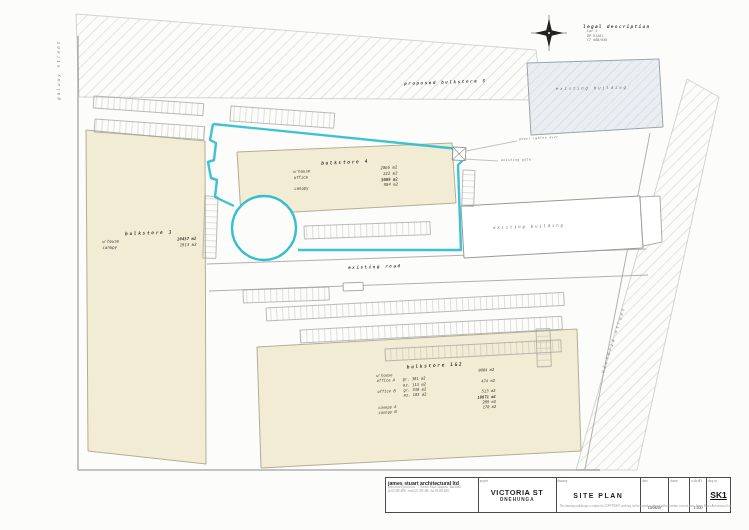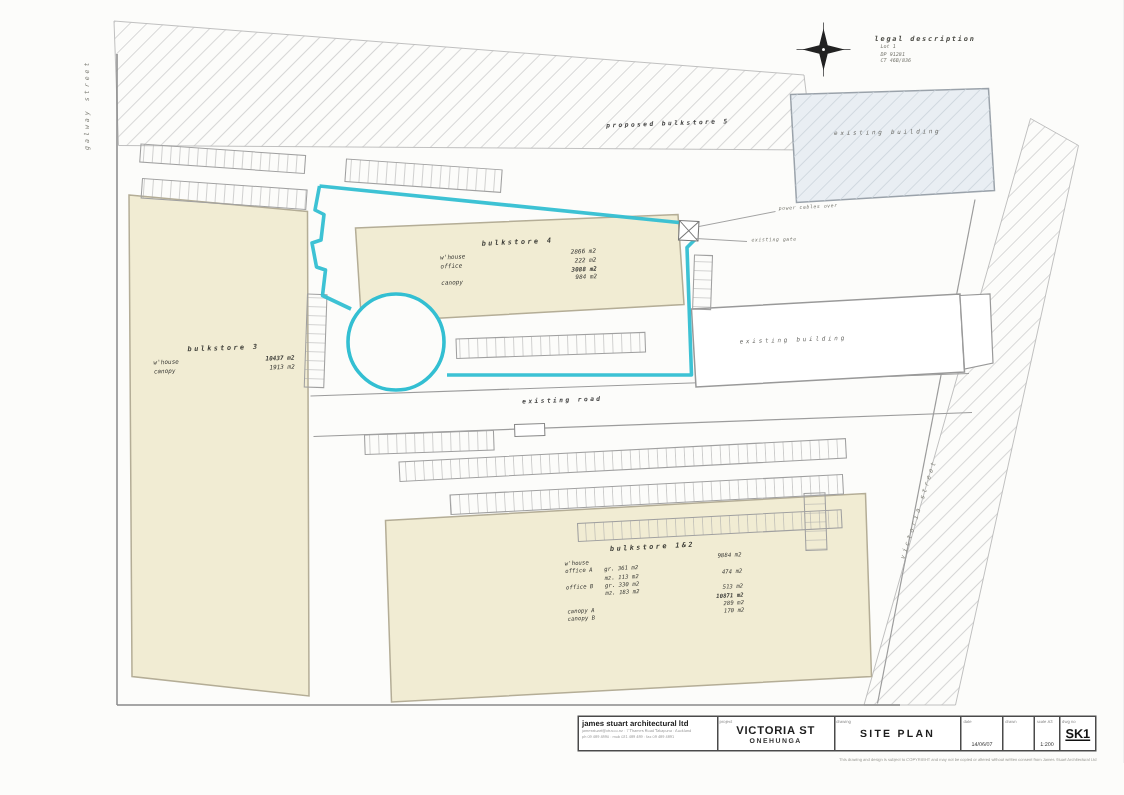--- a/index.html
+++ b/index.html
@@ -18,21 +18,21 @@
   
   .areatable{position:absolute;font-style:italic;transform-origin:left top;}
   .areatable .ttl{text-align:center;font-size:4.6px;font-weight:bold;letter-spacing:1.6px;margin-bottom:2px;color:#3f3f39;}
   .b4row,.b3row{display:flex;justify-content:space-between;font-size:4px;line-height:1.45;}
   .b12row{display:flex;font-size:3.8px;line-height:1.4;}
   .b12row .l{width:26px;}
   .b12row .m{width:42px;}
   .b12row .v{flex:1;text-align:right;}
   .boldv{font-weight:bold;}
   
-  #titleblock{position:absolute;left:385px;top:477px;width:346px;height:24px;background:#fff;
+  #titleblock{position:absolute;left:385px;top:477px;width:346px;height:36px;background:#fff;
               border:1px solid #4a4a4a;display:flex;box-sizing:border-box;
               font-family:"Liberation Sans",sans-serif;font-style:normal;}
   .tb-cell{position:relative;border-left:1px solid #4a4a4a;box-sizing:border-box;overflow:hidden;}
   .tb-cell:first-child{border-left:none;}
   .tb-minilabel{position:absolute;left:1px;top:1px;font-size:2.8px;color:#8a8a8a;white-space:nowrap;}
   #tb-firm{width:92px;padding:2px 2px;}
   #tb-firm .fn{font-size:5.2px;font-weight:bold;color:#222;white-space:nowrap;}
   #tb-firm .fl{font-size:2.6px;color:#9a9a9a;white-space:nowrap;line-height:1.5;}
   #tb-project{width:78px;display:flex;flex-direction:column;align-items:center;justify-content:center;}
   #tb-project .p1{font-size:7.5px;font-weight:bold;letter-spacing:.5px;color:#1e1e1e;}

